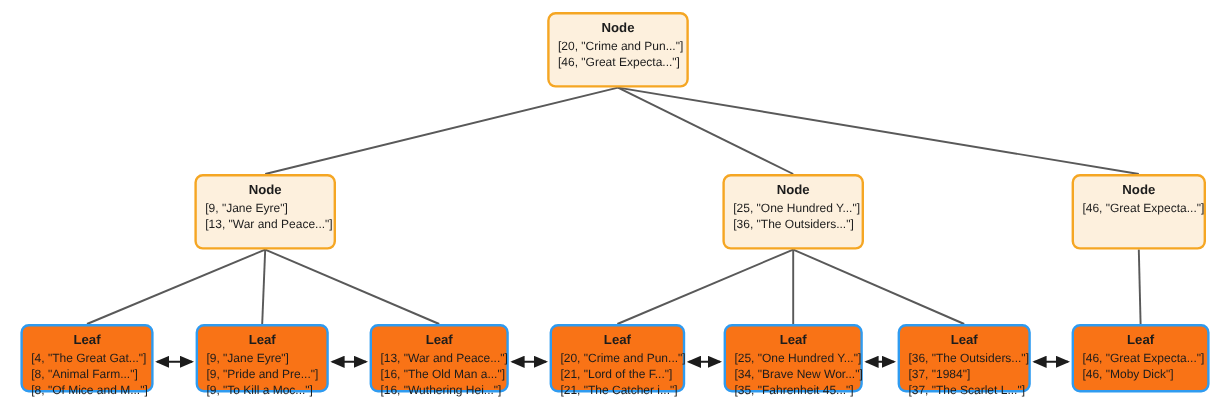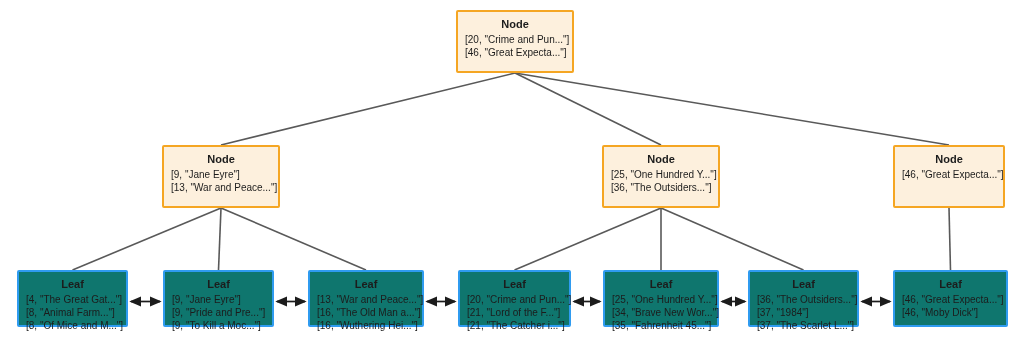--- a/index.html
+++ b/index.html
@@ -19,33 +19,33 @@
     position: absolute;
     left: 0;
     top: 0;
     width: 1024px;
     height: 347px;
     pointer-events: none;
   }
   .box {
     position: absolute;
     box-sizing: border-box;
-    border-radius: 2px;
+    border-radius: 7px;
     display: flex;
     flex-direction: column;
     align-items: center;
     justify-content: flex-start;
     padding-top: 5px;
   }
   .box.node {
     background: #fdf0dd;
     border: 2px solid #f5a623;
   }
   .box.leaf {
-    background: #0f766e;
+    background: #f97316;
     border: 2px solid #2f9bf0;
   }
   .box-title {
     font-size: 11px;
     font-weight: bold;
     color: #1c1c1c;
     line-height: 14px;
     margin-bottom: 2px;
   }
   .entry {

